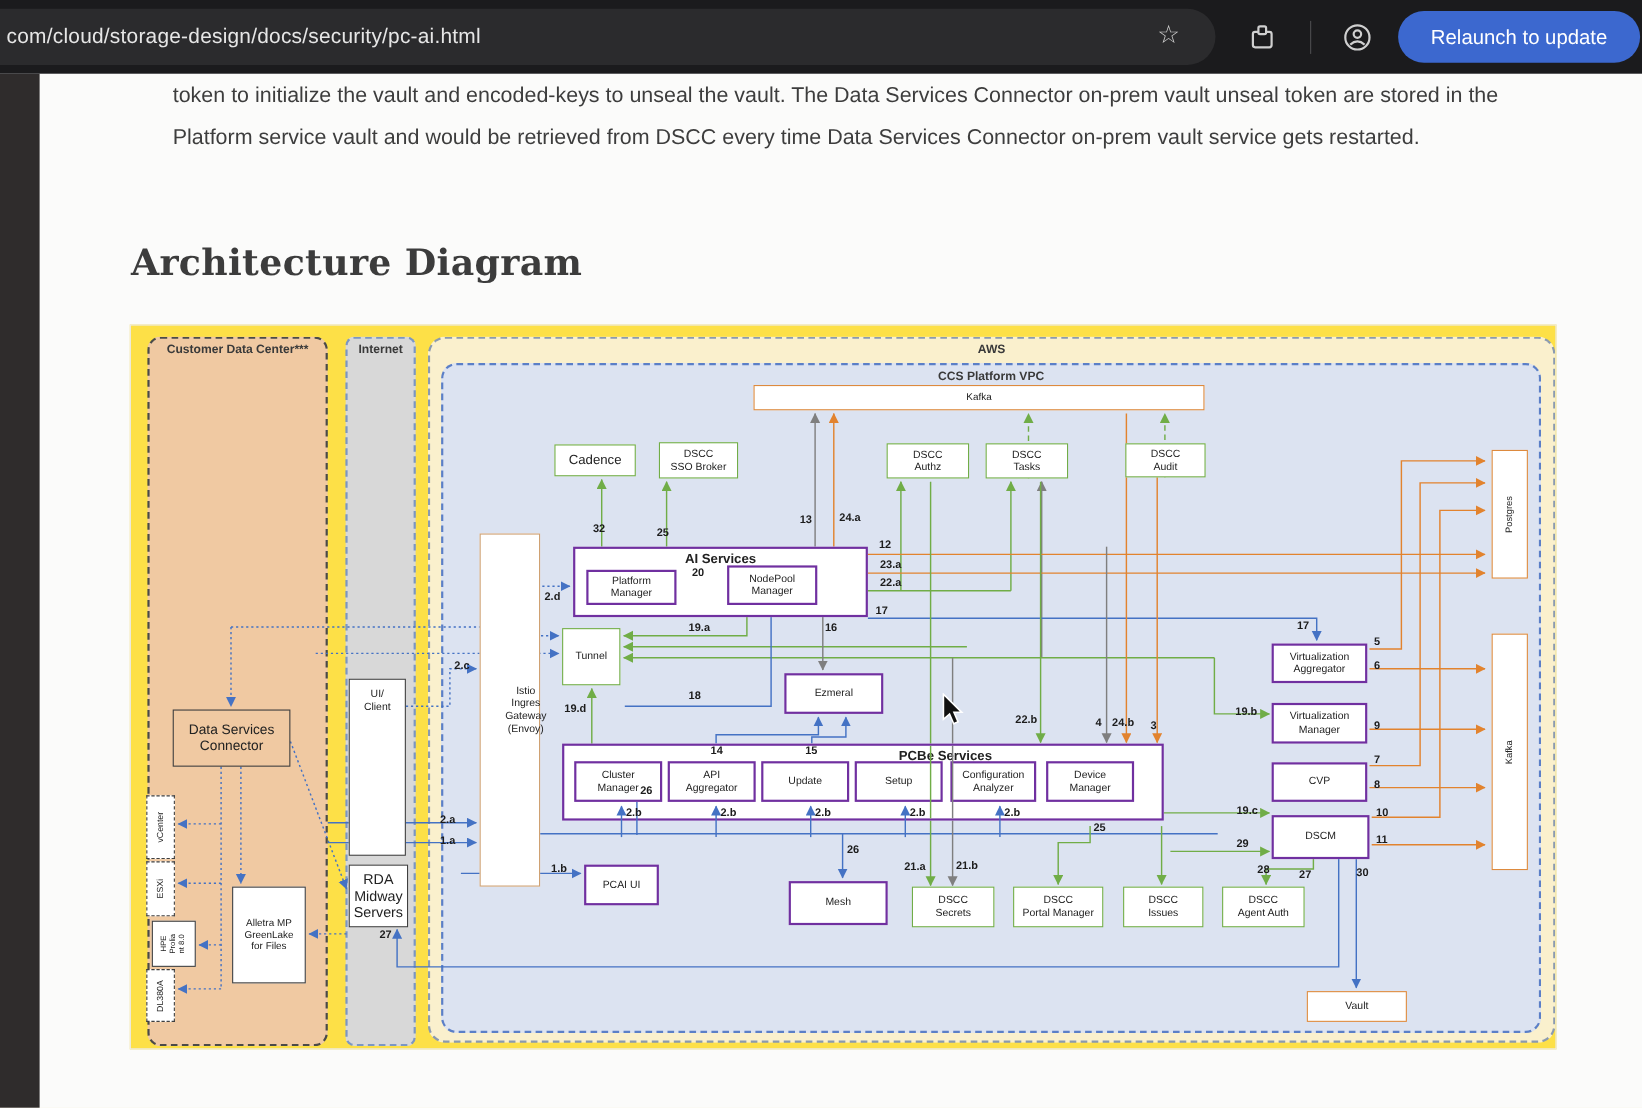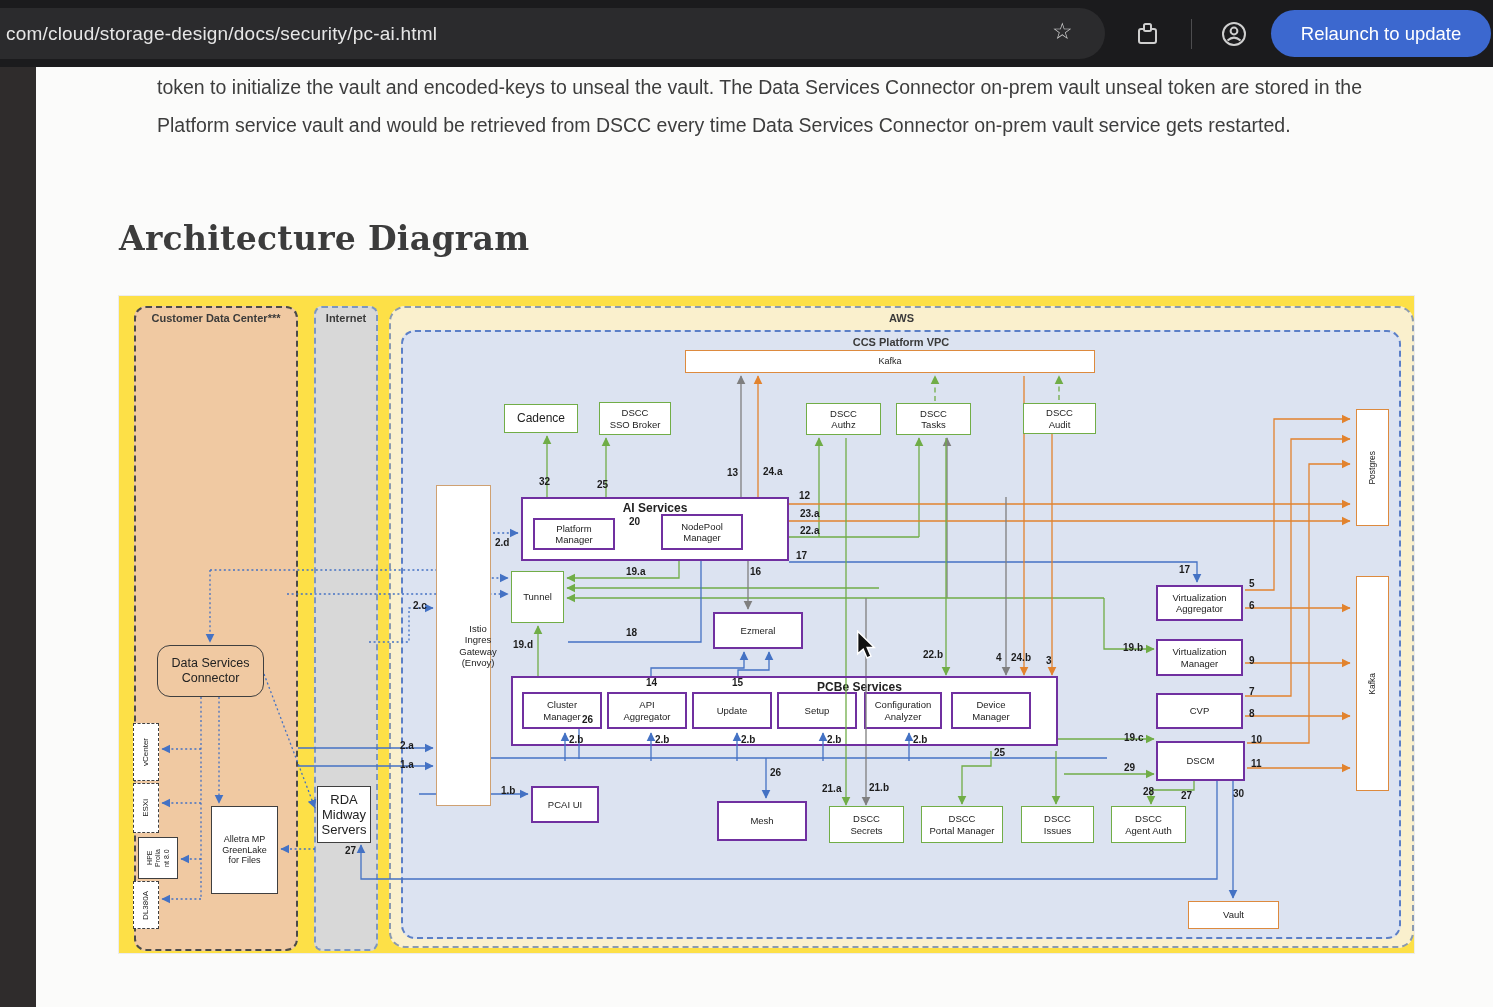--- a/index.html
+++ b/index.html
@@ -212,31 +212,33 @@
       <div class="node n-purple" style="left: 598px; top: 505px; width: 90px; height: 40px; font-size: 9.5px;"><span>Mesh</span></div>
       <div class="node n-green" style="left: 710px; top: 510px; width: 75px; height: 37px; font-size: 9.5px;"><span>DSCC
 Secrets</span></div>
       <div class="node n-green" style="left: 802px; top: 510px; width: 82px; height: 37px; font-size: 9.5px;"><span>DSCC
 Portal Manager</span></div>
       <div class="node n-green" style="left: 902px; top: 510px; width: 73px; height: 37px; font-size: 9.5px;"><span>DSCC
 Issues</span></div>
       <div class="node n-green" style="left: 992px; top: 510px; width: 75px; height: 37px; font-size: 9.5px;"><span>DSCC
 Agent Auth</span></div>
       <div class="node n-orange" style="left: 1069px; top: 605px; width: 91px; height: 28px; font-size: 9.5px;"><span>Vault</span></div>
-      <div class="node n-dark n-trans" style="left: 38px; top: 349px; width: 107px; height: 52px; font-size: 12.5px; border-radius: 13px;"><span>Data Services
+      <div class="node n-dark n-trans" style="left: 38px; top: 349px; width: 107px; height: 52px; font-size: 12.5px;"><span>Data Services
 Connector</span></div>
       <div class="node n-dashed" style="left: 14px; top: 427px; width: 26px; height: 58px; font-size: 8px;"><span class="vtext">vCenter</span></div>
       <div class="node n-dashed" style="left: 14px; top: 487px; width: 26px; height: 50px; font-size: 8px;"><span class="vtext">ESXi</span></div>
       <div class="node n-dark" style="left: 19px; top: 541px; width: 40px; height: 42px; font-size: 7px;"><span class="vtext">HPE
 Prolia
 nt 8.0</span></div>
       <div class="node n-dashed" style="left: 14px; top: 585px; width: 26px; height: 48px; font-size: 8px;"><span class="vtext">DL380A</span></div>
       <div class="node n-dark" style="left: 92px; top: 510px; width: 67px; height: 88px; font-size: 9px;"><span>Alletra MP
 GreenLake
 for Files</span></div>
+      <div class="node n-dark" style="left: 198px; top: 321px; width: 52px; height: 161px; font-size: 9.5px; align-items: flex-start; padding-top: 8px;"><span>UI/
+Client</span></div>
       <div class="node n-dark" style="left: 198px; top: 490px; width: 54px; height: 57px; font-size: 13px;"><span>RDA
 Midway
 Servers</span></div>
       <svg class="lines" id="svg-overlay" width="1297" height="659">
         <defs>
           <marker id="svg-overlay-m-g" markerWidth="8" markerHeight="8" refX="6.5" refY="3.5" orient="auto">
             <path d="M0,0 L7,3.5 L0,7 z" fill="#70ad47"></path>
           </marker>
           <marker id="svg-overlay-m-o" markerWidth="8" markerHeight="8" refX="6.5" refY="3.5" orient="auto">
             <path d="M0,0 L7,3.5 L0,7 z" fill="#e2832e"></path>

